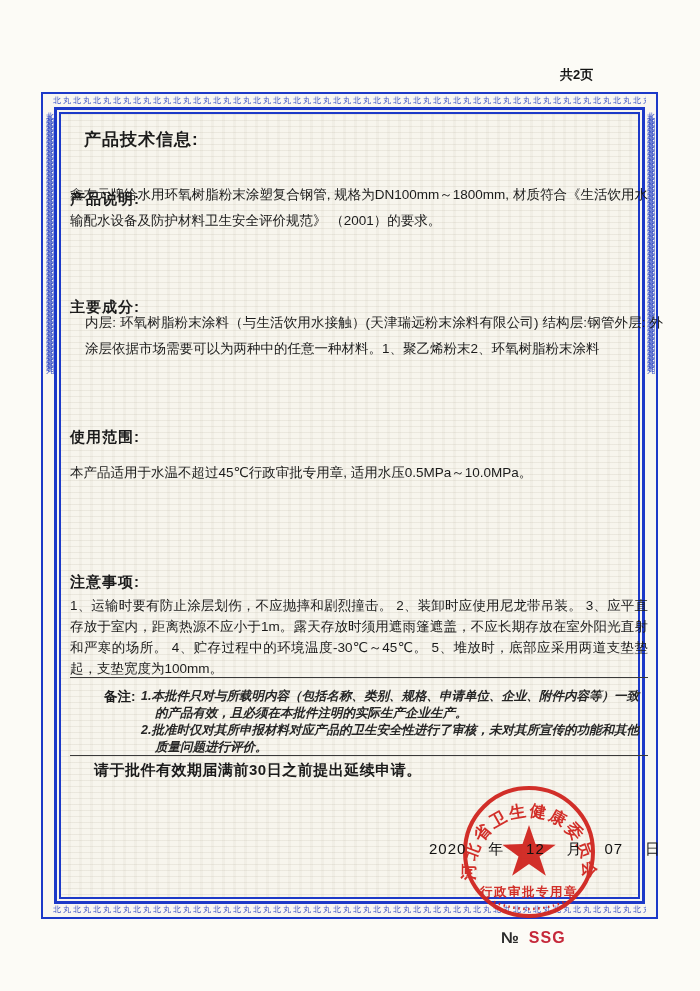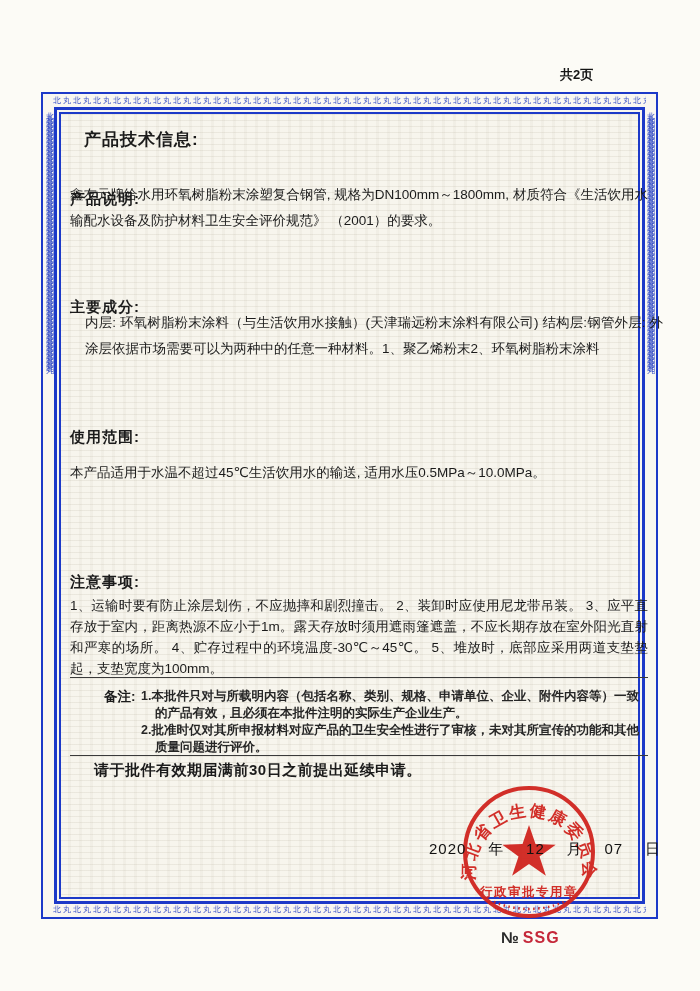--- a/index.html
+++ b/index.html
@@ -49,39 +49,39 @@
 
   .h1 { position:absolute; font-size:17px; font-weight:bold; letter-spacing:1px; }
   .h2 { position:absolute; font-size:15px; font-weight:bold; letter-spacing:1px;margin-top:38px; }
   .para { position:absolute; font-size:13.5px; line-height:26px; width:578px; text-align:justify; }
   .para.tight { line-height:21px; }
 
   .divider { position:absolute; left:9px; width:578px; border-top:1px solid #3a3a3a; }
 
   .remarks-label { position:absolute; left:43px; font-size:13.5px; font-weight:bold; }
   .remarks { position:absolute; left:80px; width:505px; font-size:12.5px; line-height:17px; font-weight:600; color:#262626; }
-  .remarks p { padding-left:14px; text-indent:-14px; }
+  .remarks p { padding-left:14px; text-indent:-14px;font-style:italic; }
 
   .renewal { position:absolute; left:33px; font-size:15px; font-weight:bold; letter-spacing:0.5px; }
 
   
   .stamp { position:absolute; left:398px; top:666px; width:140px; height:140px; z-index:2; opacity:0.94; }
   .date-row {
     position:absolute; left:368px; top:726px; width:232px; z-index:3;
     display:flex; justify-content:space-between;
     font-size:15px; color:#111; letter-spacing:1px; white-space:nowrap;
   }
 
   
   .serial {
     position:absolute; left:501px; top:929px;
     font-size:16px; font-weight:bold; display:flex; align-items:baseline;
   }
   .serial .no { color:#2b2b2b; letter-spacing:0; }
-  .serial .code { color:#c5283a; margin-left:4px; letter-spacing:1px; }
+  .serial .code { color:#c5283a; margin-left:10px; letter-spacing:1px; }
 </style>
 </head>
 <body>
 
 <div class="pagination">
   <span>共2页</span>
   <span>第2页</span>
 </div>
 
 <div class="cert-box">
@@ -94,21 +94,21 @@
     <div class="content">
 
       <div class="h1" style="left:23px; top:14px;">产品技术信息:</div>
       <div class="h2" style="left:9px; top:38px;">产品说明:</div>
       <div class="para" style="left:9px; top:68px;">鑫友元牌给水用环氧树脂粉末涂塑复合钢管, 规格为DN100mm～1800mm, 材质符合《生活饮用水输配水设备及防护材料卫生安全评价规范》 （2001）的要求。</div>
 
       <div class="h2" style="left:9px; top:146px;">主要成分:</div>
       <div class="para" style="left:24px; top:196px;">内层: 环氧树脂粉末涂料（与生活饮用水接触）(天津瑞远粉末涂料有限公司)  结构层:钢管外层: 外涂层依据市场需要可以为两种中的任意一种材料。1、聚乙烯粉末2、环氧树脂粉末涂料</div>
 
       <div class="h2" style="left:9px; top:276px;">使用范围:</div>
-      <div class="para" style="left:9px; top:346px;">本产品适用于水温不超过45℃生活饮用水的输送, 适用水压0.5MPa～10.0MPa。</div>
+      <div class="para" style="left:9px; top:346px;">本产品适用于水温不超过45℃行政审批专用章, 适用水压0.5MPa～10.0MPa。</div>
 
       <div class="h2" style="left:9px; top:421px;">注意事项:</div>
       <div class="para tight" style="left:9px; top:470px;margin-top:11px;">1、运输时要有防止涂层划伤，不应抛摔和剧烈撞击。 2、装卸时应使用尼龙带吊装。 3、应平直存放于室内，距离热源不应小于1m。露天存放时须用遮雨篷遮盖，不应长期存放在室外阳光直射和严寒的场所。 4、贮存过程中的环境温度-30℃～45℃。 5、堆放时，底部应采用两道支垫垫起，支垫宽度为100mm。</div>
 
       <div class="divider" style="top:563px;"></div>
 
       <div class="remarks-label" style="top:574px;">备注:</div>
       <div class="remarks" style="top:574px;">
         <p>1.本批件只对与所载明内容（包括名称、类别、规格、申请单位、企业、附件内容等）一致的产品有效，且必须在本批件注明的实际生产企业生产。</p>
         <p>2.批准时仅对其所申报材料对应产品的卫生安全性进行了审核，未对其所宣传的功能和其他质量问题进行评价。</p>

